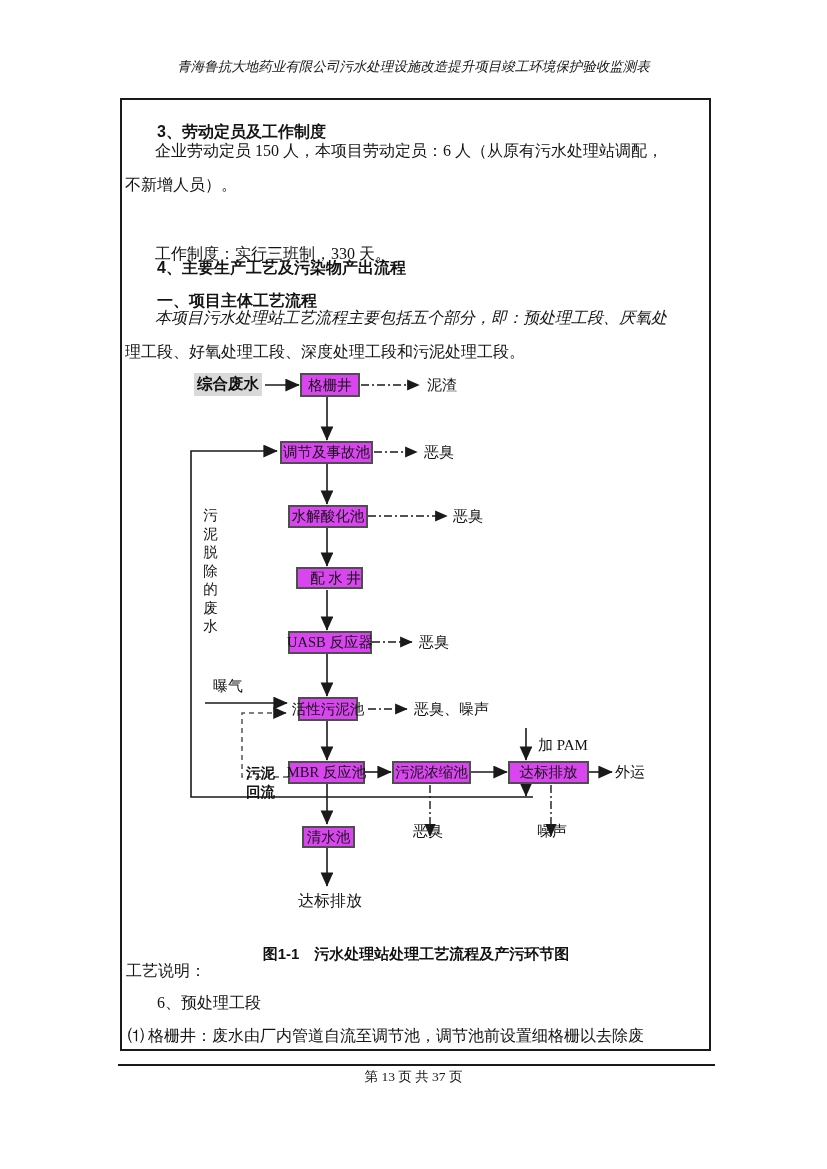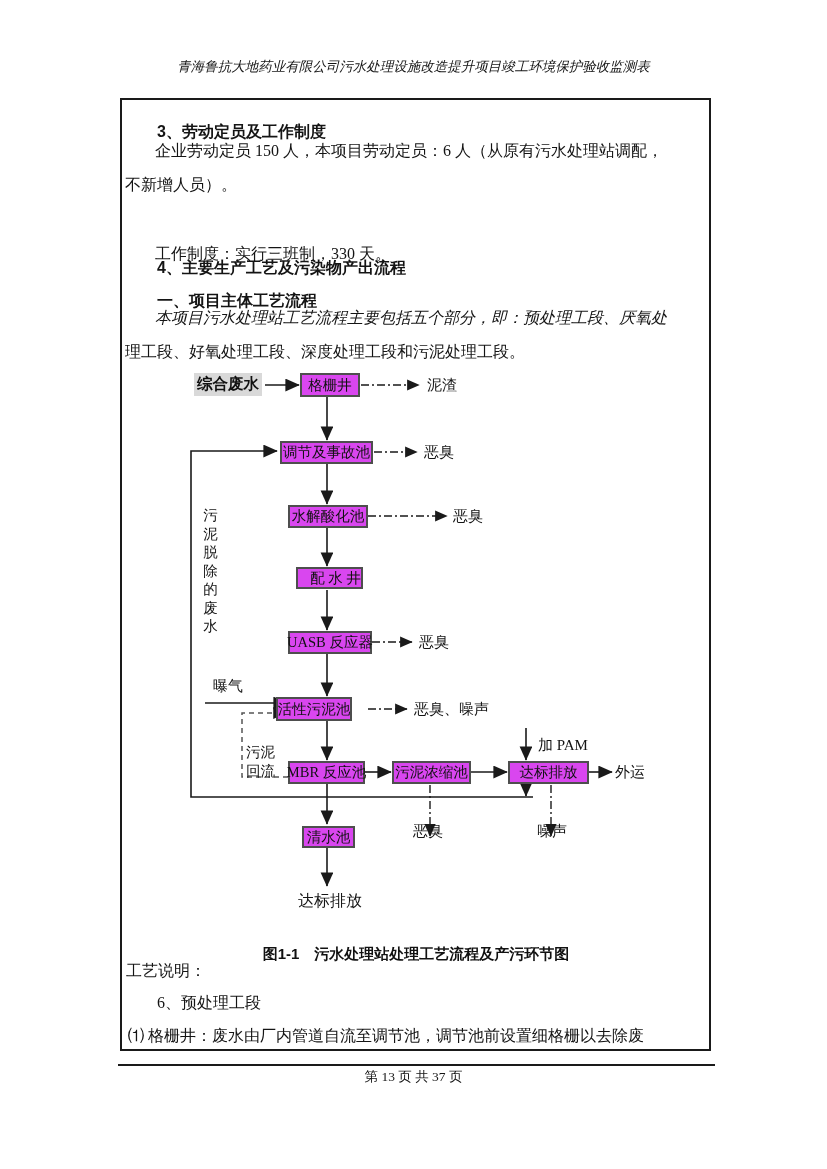--- a/index.html
+++ b/index.html
@@ -85,36 +85,36 @@
   <g stroke="#555555" stroke-width="1.5" stroke-dasharray="5 4">
     <polyline points="168,417 122,417 122,353 166,353" marker-end="url(#arr)"></polyline>
   </g>
 </svg>
 
 <div class="fc-box" style="left:300px;top:373px;width:60px;height:24px;">格栅井</div>
 <div class="fc-box" style="left:280px;top:441px;width:93px;height:23px;">调节及事故池</div>
 <div class="fc-box" style="left:288px;top:505px;width:80px;height:23px;">水解酸化池</div>
 <div class="fc-box" style="left:296px;top:567px;width:67px;height:22px;padding-left:12px;">配 水 井</div>
 <div class="fc-box" style="left:288px;top:631px;width:84px;height:23px;">UASB 反应器</div>
-<div class="fc-box" style="left:276px;top:697px;width:76px;height:24px;">活性污泥池</div>
+<div class="fc-box" style="left:298px;top:697px;width:60px;height:24px;">活性污泥池</div>
 <div class="fc-box" style="left:288px;top:761px;width:77px;height:23px;">MBR 反应池</div>
 <div class="fc-box" style="left:392px;top:761px;width:79px;height:23px;">污泥浓缩池</div>
 <div class="fc-box" style="left:508px;top:761px;width:81px;height:23px;">达标排放</div>
 <div class="fc-box" style="left:302px;top:826px;width:53px;height:22px;">清水池</div>
 
 <div class="fc-source" style="left:194px;top:373px;">综合废水</div>
 <div class="fc-label" style="left:427px;top:376px;">泥渣</div>
 <div class="fc-label" style="left:424px;top:443px;">恶臭</div>
 <div class="fc-label" style="left:453px;top:507px;">恶臭</div>
 <div class="fc-label" style="left:419px;top:633px;">恶臭</div>
 <div class="fc-label" style="left:414px;top:700px;">恶臭、噪声</div>
 <div class="fc-label" style="left:413px;top:822px;">恶臭</div>
 <div class="fc-label" style="left:537px;top:822px;">噪声</div>
 <div class="fc-label" style="left:213px;top:677px;">曝气</div>
-<div class="fc-twolines" style="left:246px;top:743px;">污泥回流</div>
+<div class="fc-twolines" style="left:246px;top:764px;font-weight:bold;">污泥回流</div>
 <div class="fc-label" style="left:538px;top:736px;">加 PAM</div>
 <div class="fc-label" style="left:615px;top:763px;">外运</div>
 <div class="fc-label" style="left:298px;top:891px;font-size:16px;">达标排放</div>
 <div class="fc-vertical" style="left:202px;top:506px;">污泥脱除的废水</div>
 
 <div class="fig-caption hbold">图1-1　污水处理站处理工艺流程及产污环节图</div>
 <div class="line" style="left:126px;top:961px;">工艺说明：</div>
 <div class="line" style="left:157px;top:993px;">6、预处理工段</div>
 <div class="line" style="left:128px;top:1026px;">⑴ 格栅井：废水由厂内管道自流至调节池，调节池前设置细格栅以去除废</div>
 

